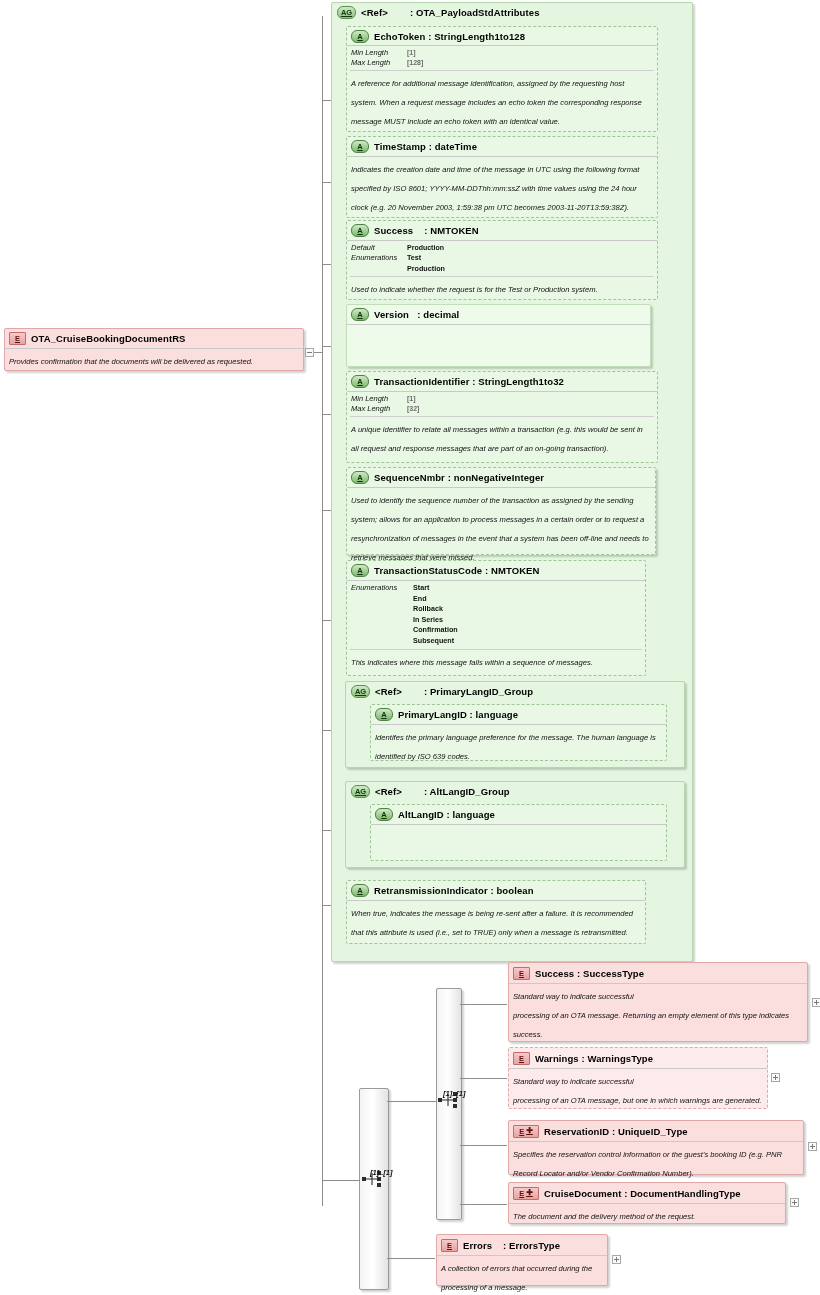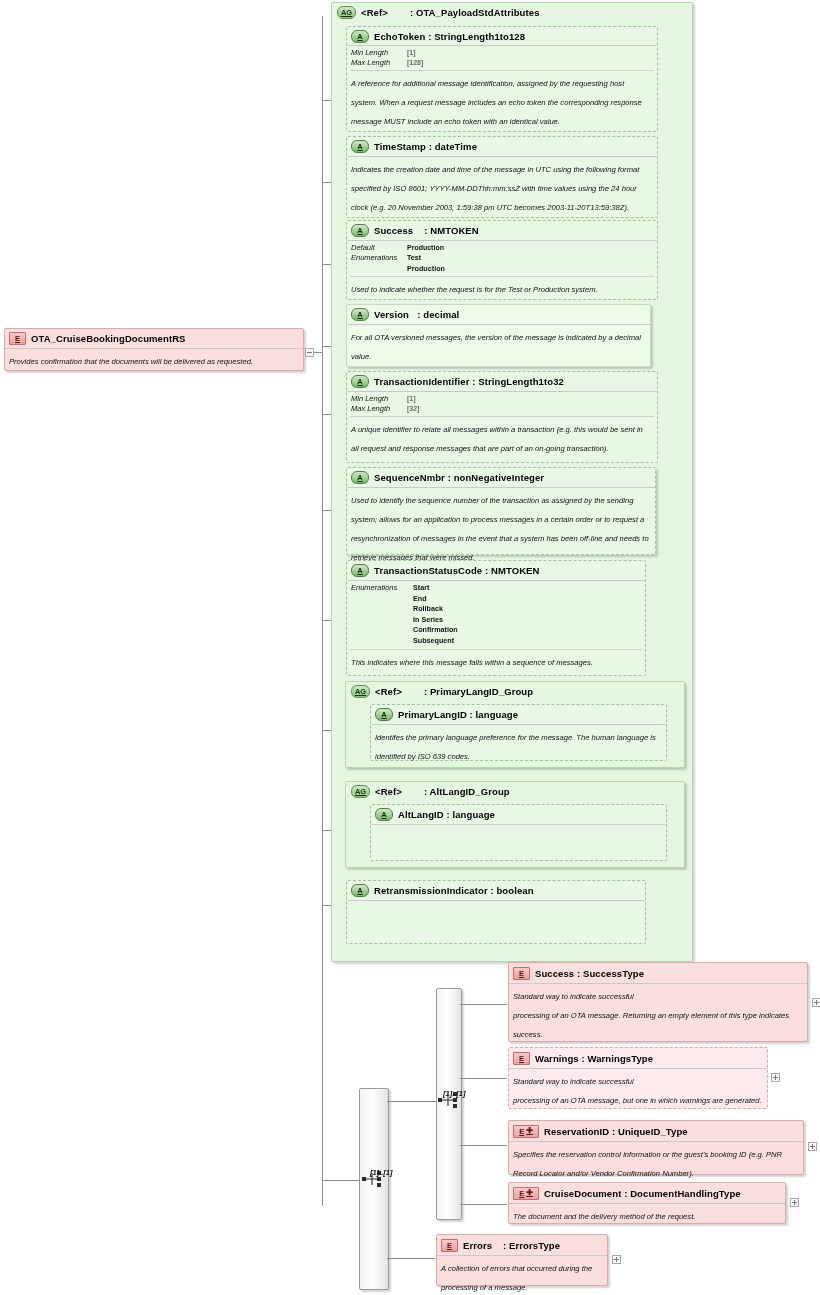--- a/index.html
+++ b/index.html
@@ -201,21 +201,20 @@
     </div>
     <div class="sep"></div>
     <div class="doc">Used to indicate whether the request is for the Test or Production system.</div>
   </div>
 
   <div class="box attr-box solid shadow" style="left:346px;top:304px;width:305px;height:63px;">
     <div class="hdr hdr-line" style="height:19px;">
       <span class="badge badge-a">A</span>
       <span class="name" style="white-space:pre;">Version   : decimal</span>
     </div>
-    <div class="doc">For all OTA versioned messages, the version of the message is indicated by a decimal value.</div>
   </div>
 
   <div class="box attr-box" style="left:346px;top:371px;width:312px;height:92px;">
     <div class="hdr hdr-line" style="height:19px;">
       <span class="badge badge-a">A</span>
       <span class="name">TransactionIdentifier : StringLength1to32</span>
     </div>
     <div class="facets">
       <div class="facet-row">
         <span class="facet-label">Min Length</span>
@@ -287,20 +286,21 @@
         <span class="name">AltLangID : language</span>
       </div>
     </div>
   </div>
 
   <div class="box attr-box" style="left:346px;top:880px;width:300px;height:64px;">
     <div class="hdr hdr-line" style="height:19px;">
       <span class="badge badge-a">A</span>
       <span class="name">RetransmissionIndicator : boolean</span>
     </div>
+    <div class="doc">When true, indicates the message is being re-sent after a failure. It is recommended that this attribute is used (i.e., set to TRUE) only when a message is retransmitted.</div>
   </div>
 
   <div class="comp-bar" style="position:absolute;left:359px;top:1088px;width:28px;height:200px;"></div>
   <svg class="seq-ico" viewBox="0 0 22 18" style="left:362px;top:1170px;">
     <rect x="0" y="7" width="4" height="4" fill="#2b2b2b"></rect>
     <path d="M4 9 H10 M10 9 V3 M10 9 V15 M10 9 H15" stroke="#2b2b2b" stroke-width="1.1" fill="none"></path>
     <rect x="15" y="1" width="4" height="4" fill="#2b2b2b"></rect>
     <rect x="15" y="7" width="4" height="4" fill="#2b2b2b"></rect>
     <rect x="15" y="13" width="4" height="4" fill="#2b2b2b"></rect>
   </svg>

